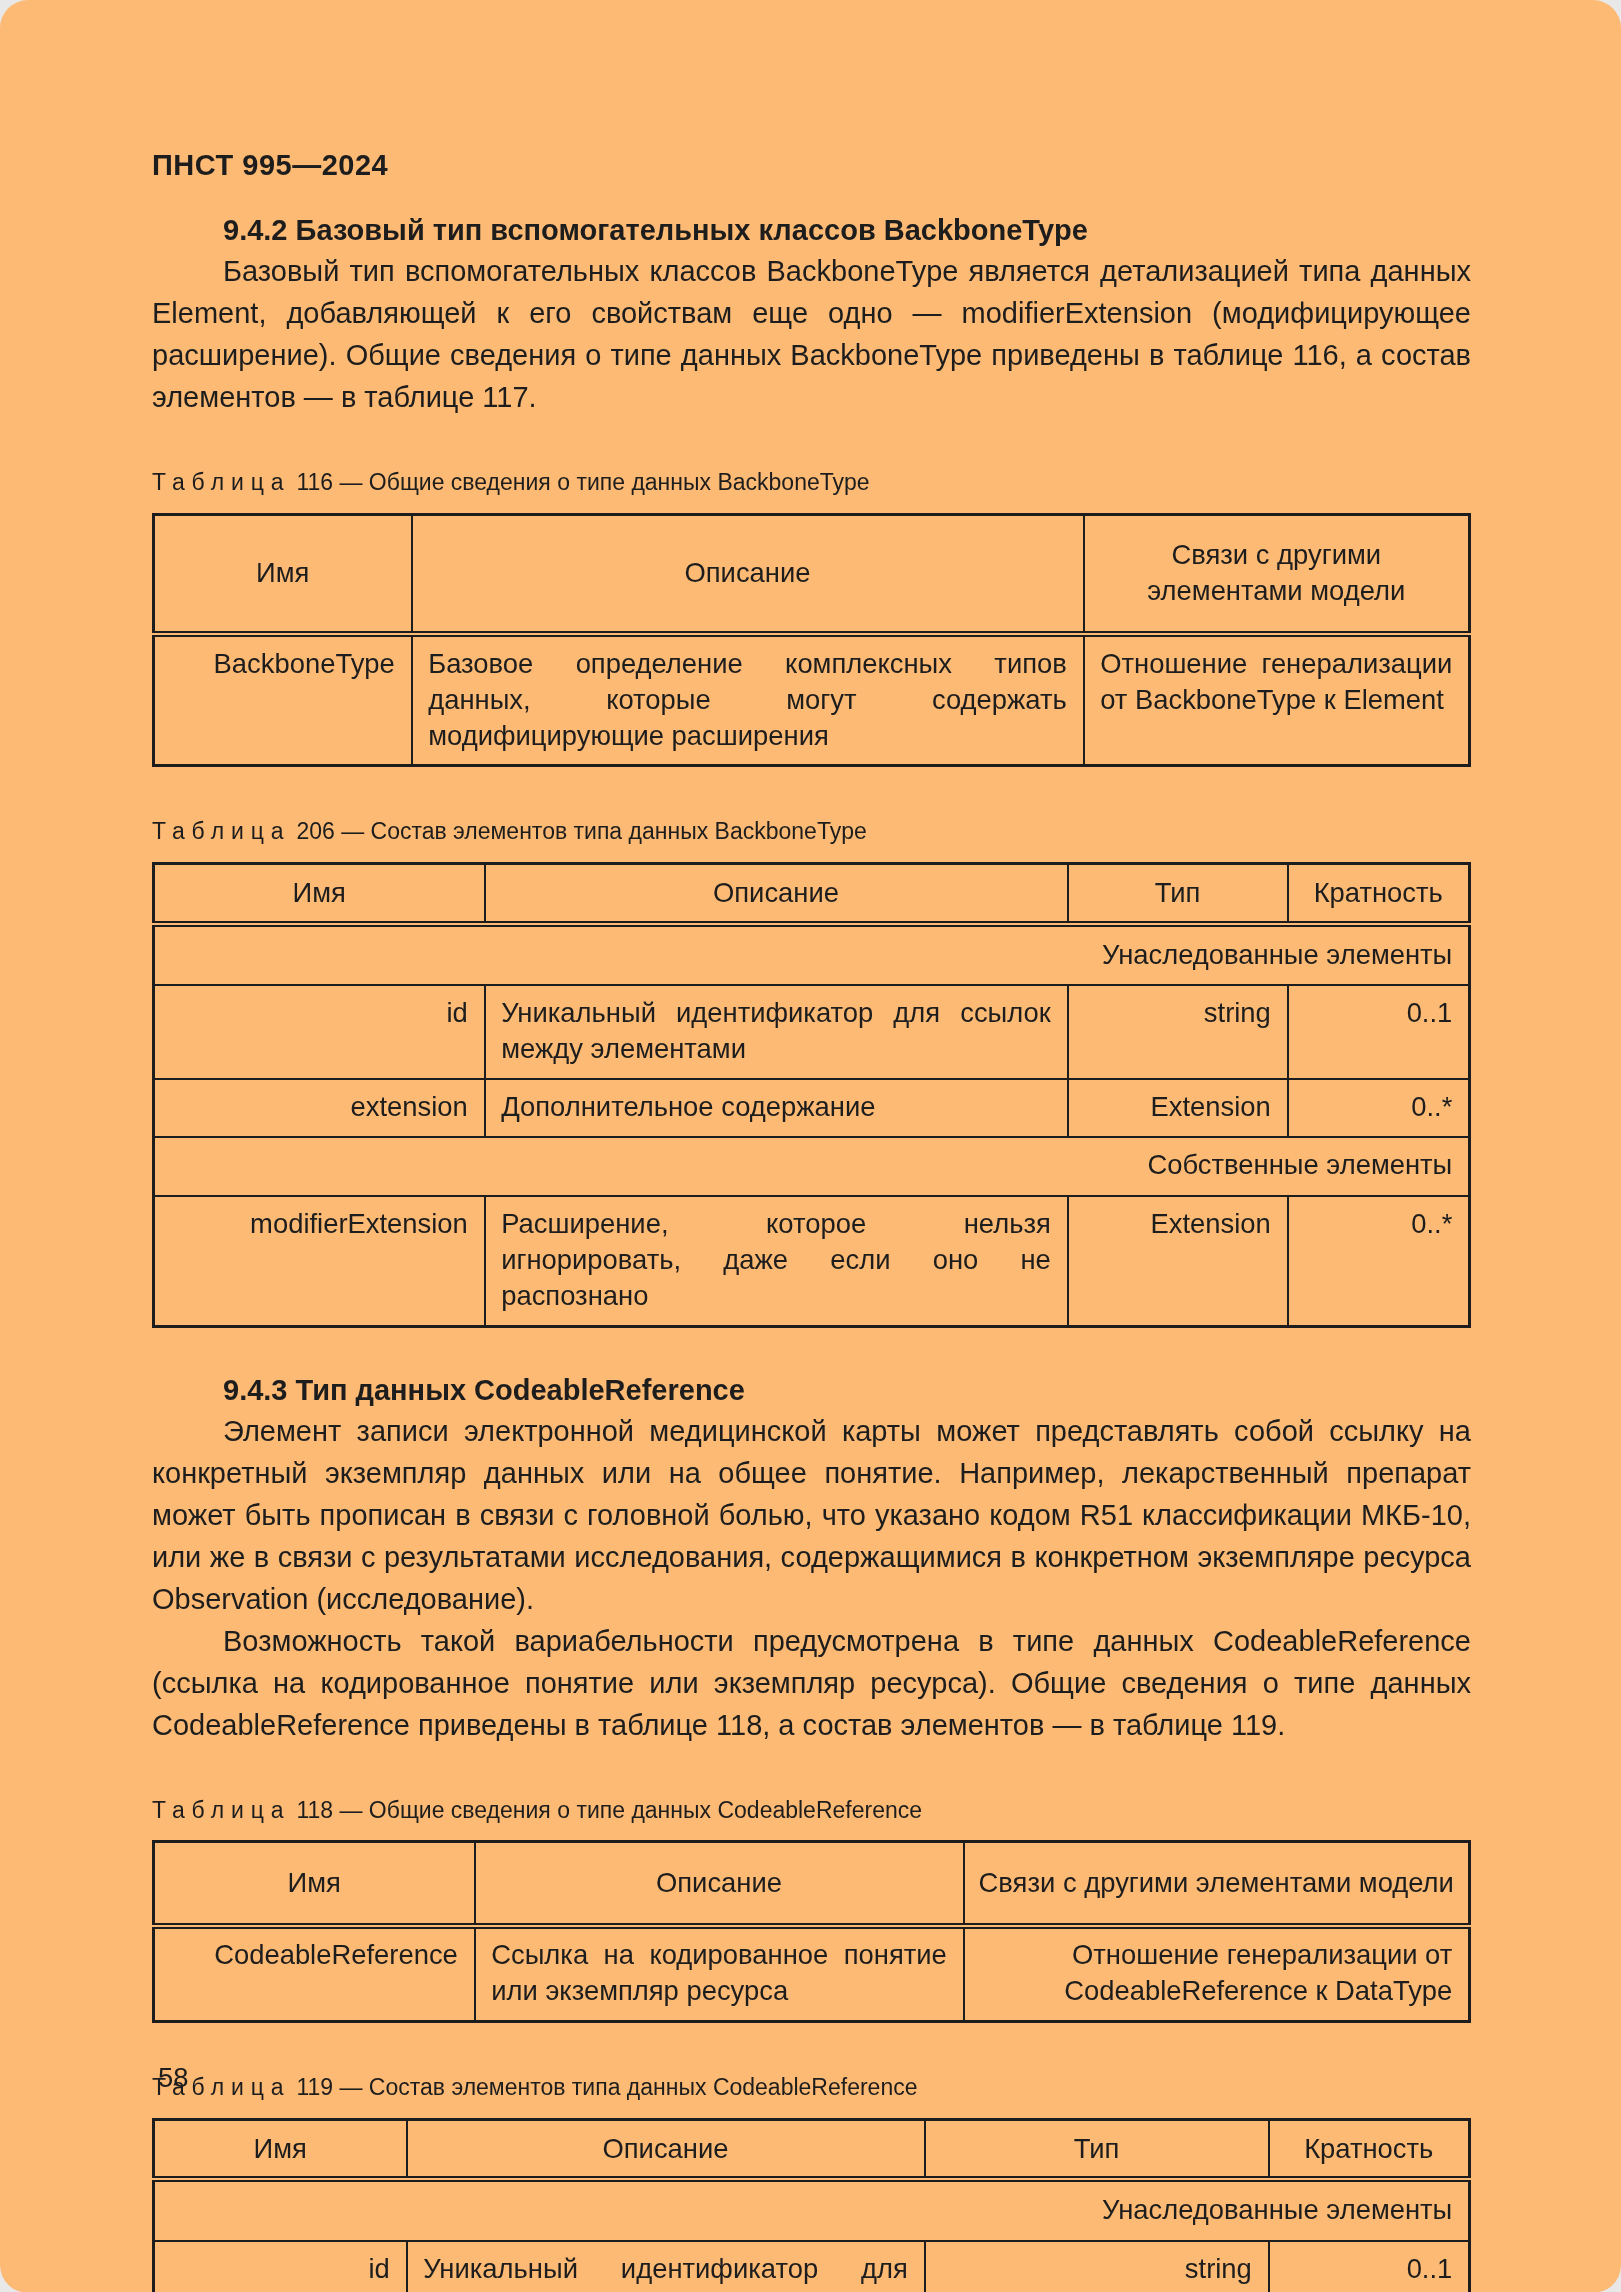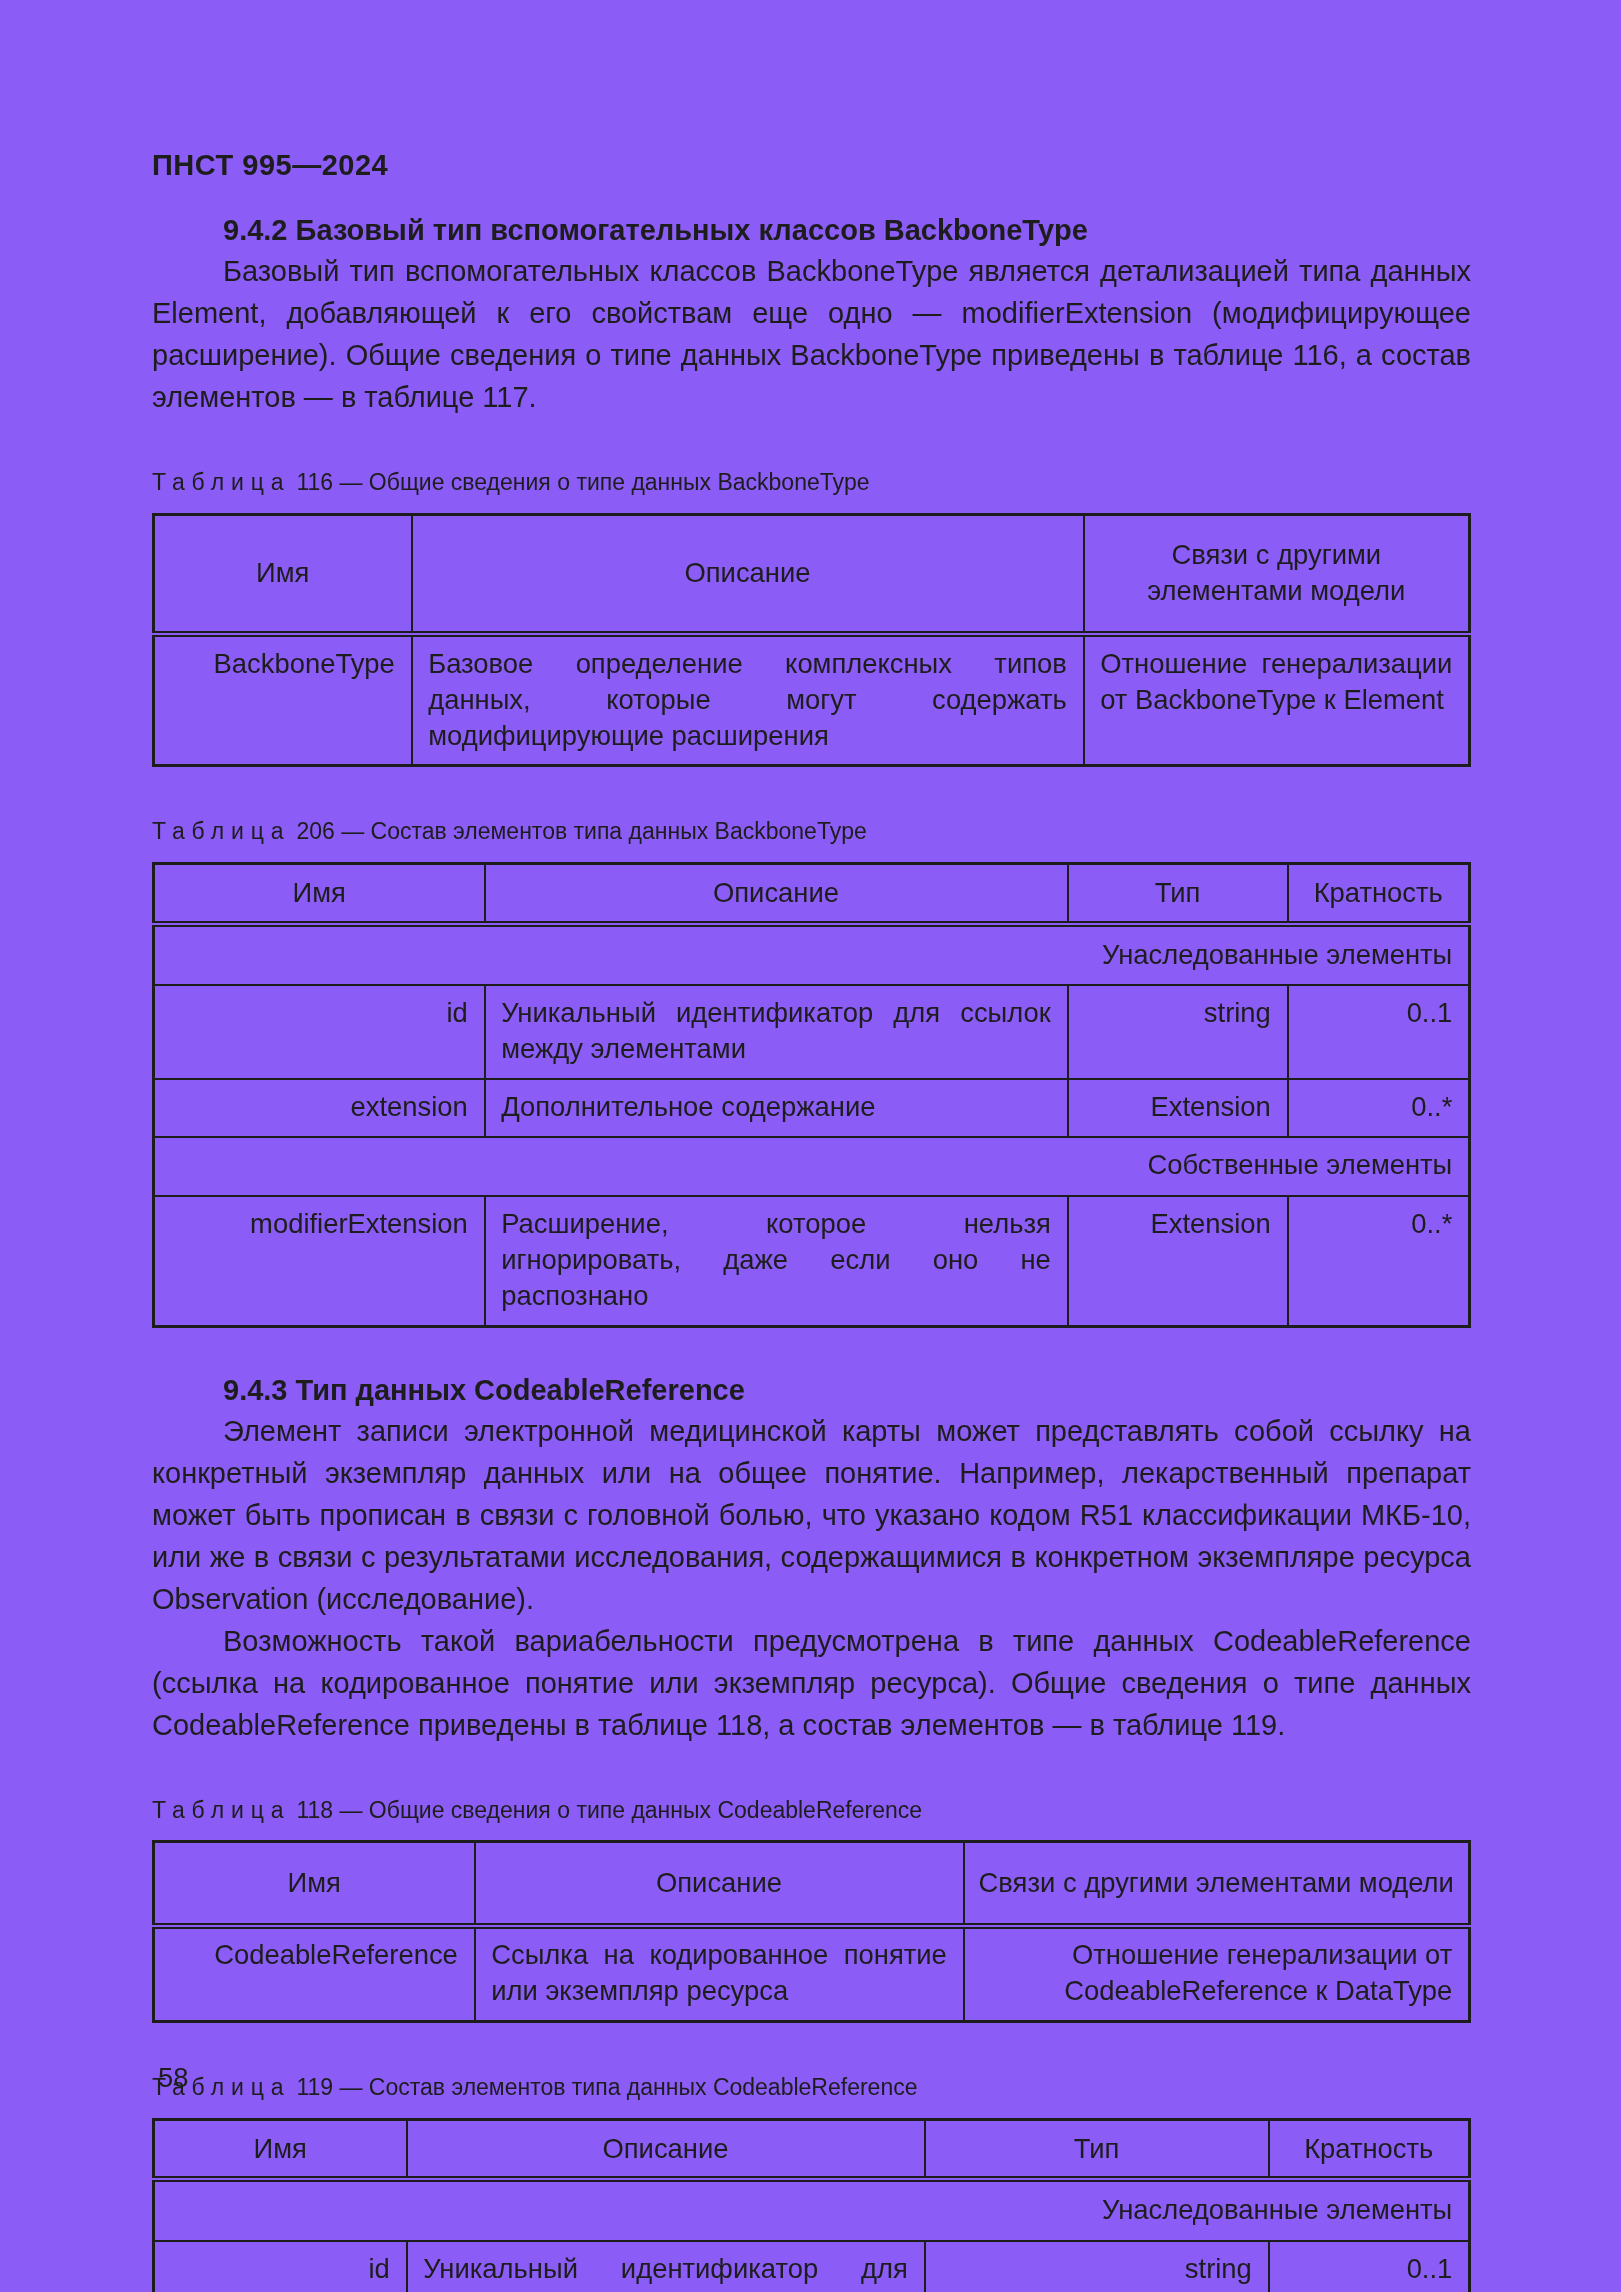--- a/index.html
+++ b/index.html
@@ -3,24 +3,25 @@
 <meta charset="utf-8">
 <style>
   * { margin: 0; padding: 0; box-sizing: border-box; }
   html, body { background: #e8e8e8; }
   body { font-family: "Liberation Sans", "DejaVu Sans", sans-serif; }
 
   .page {
     position: relative;
     width: 1621px;
     height: 2293px;
-    background: #8b5cf6;
+    background: #fdba74;
     color: #1d1d1d;
     overflow: hidden;
     margin: 0 auto;
+    border-radius: 28px;
   }
 
   .content {
     position: absolute;
     left: 152px;
     top: 149px;
     width: 1319px;
   }
 
   .doc-header {

